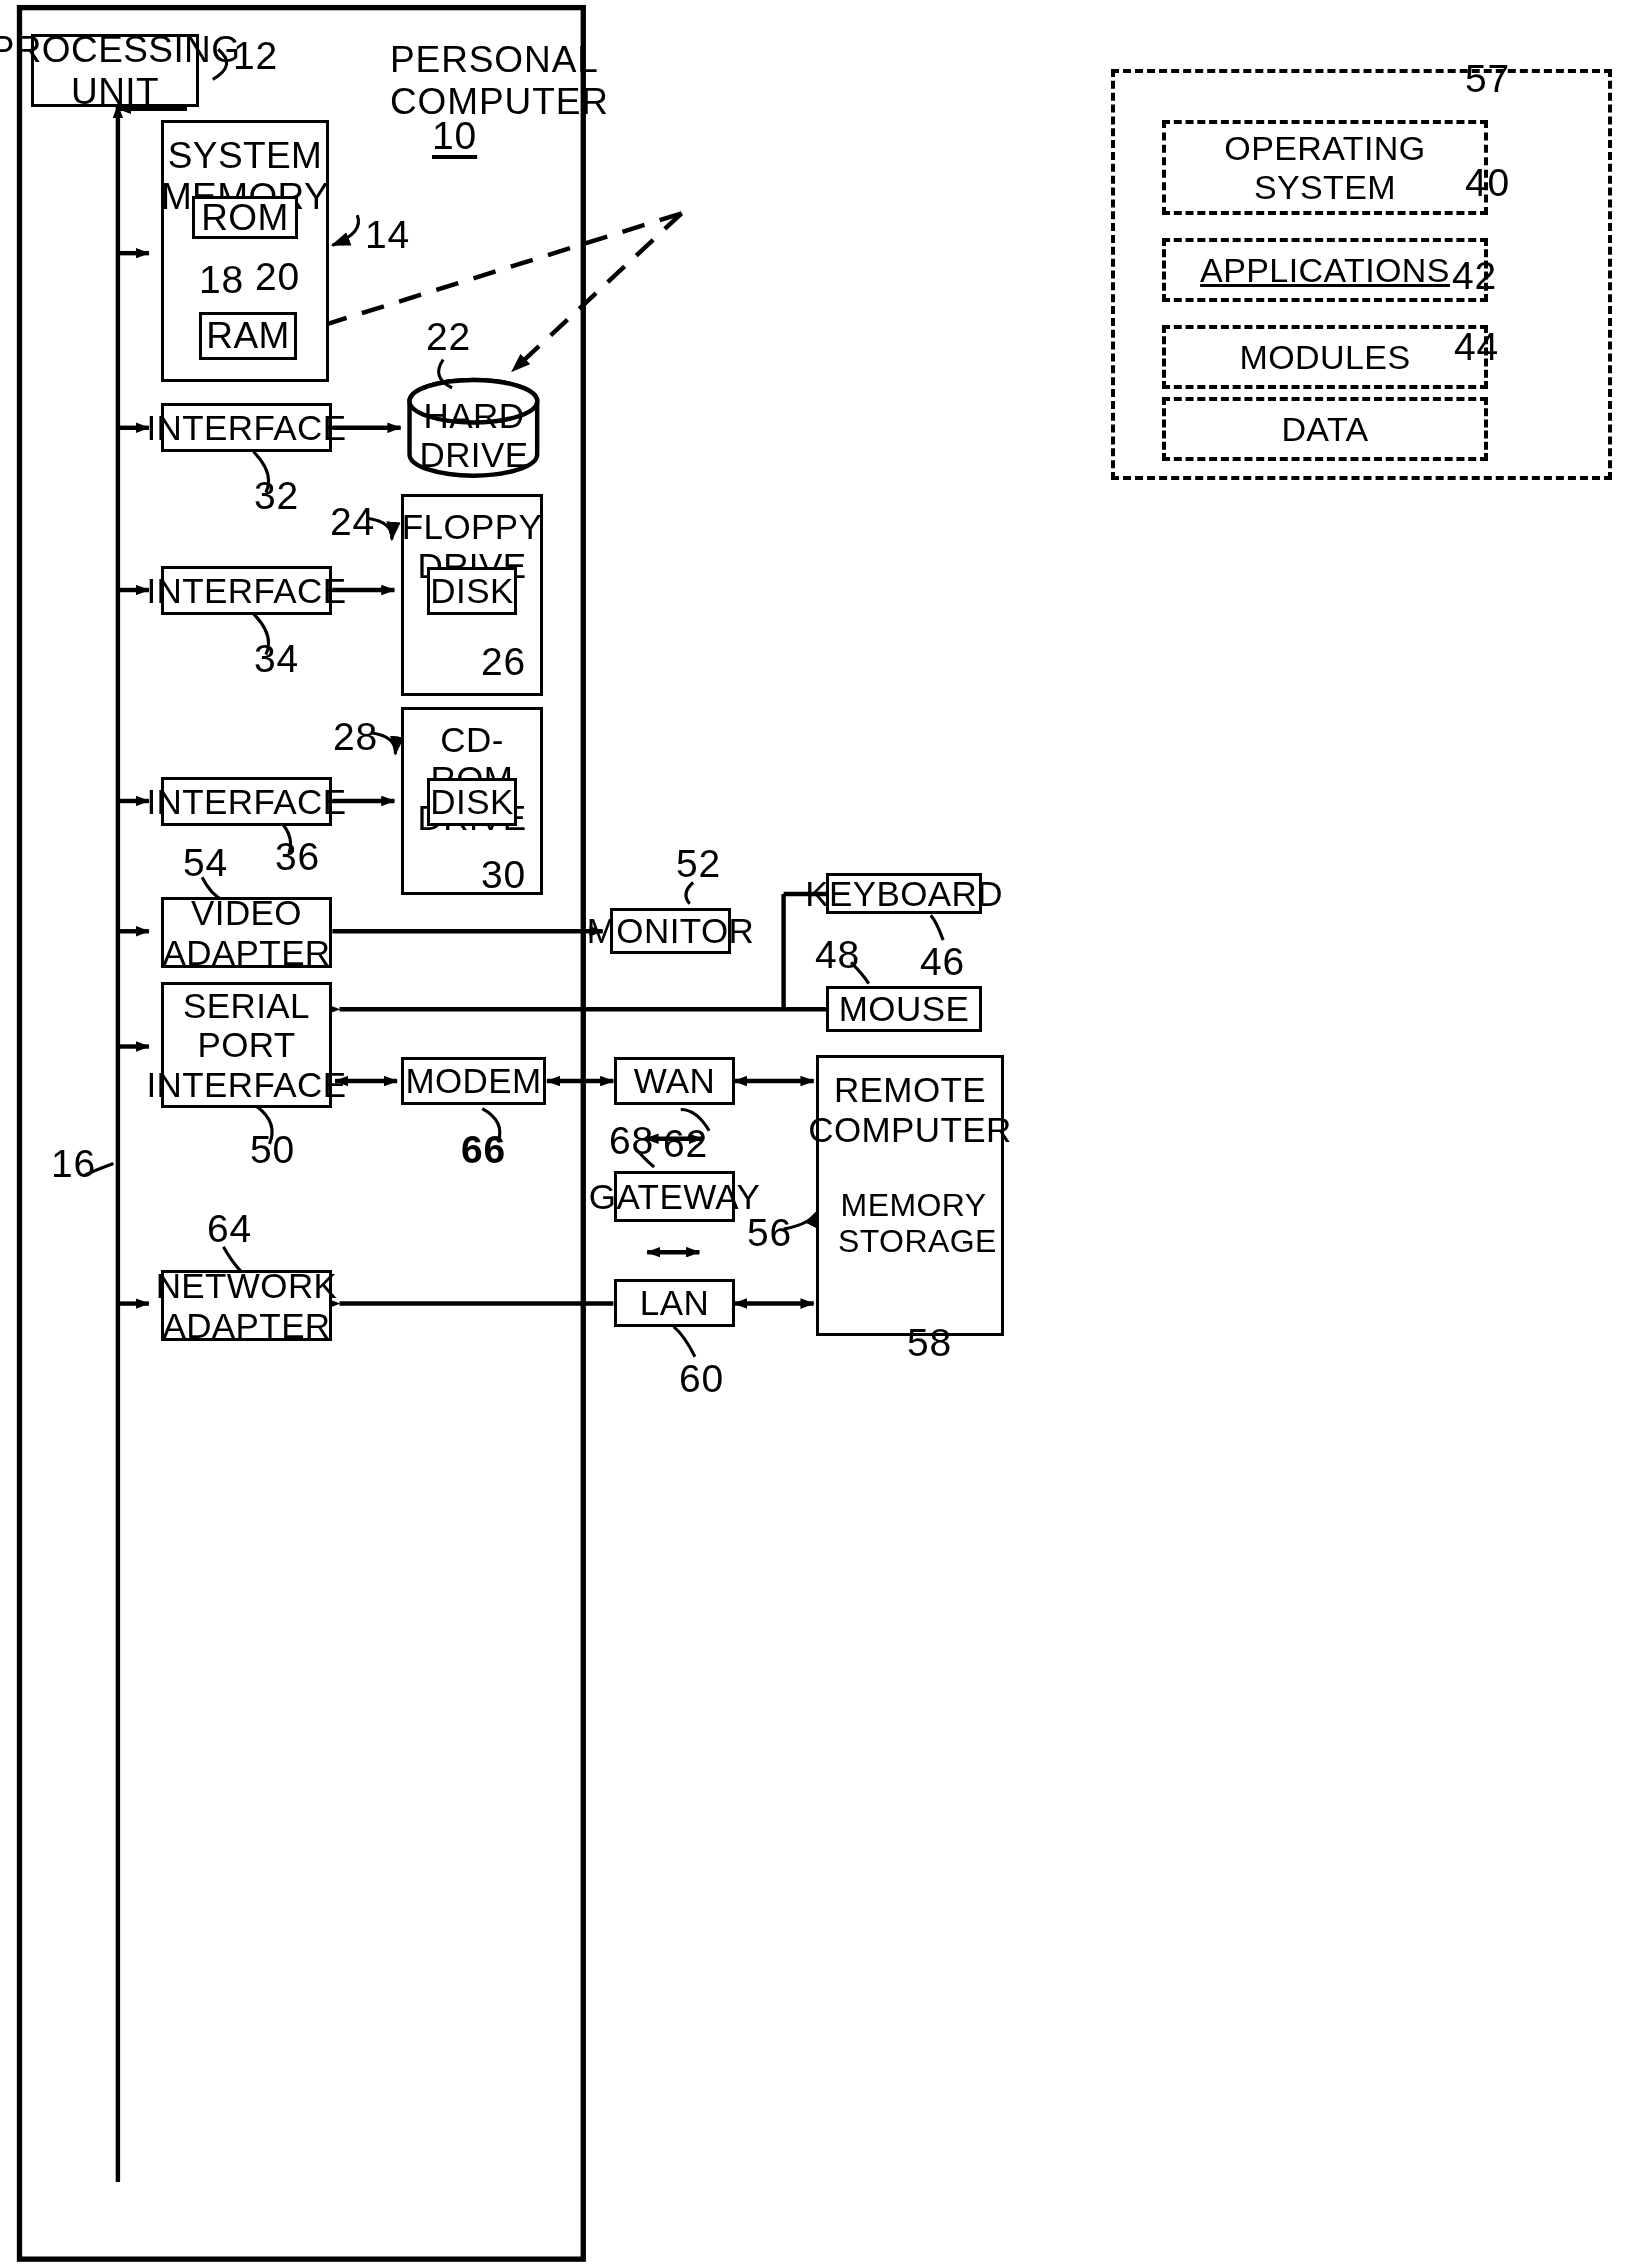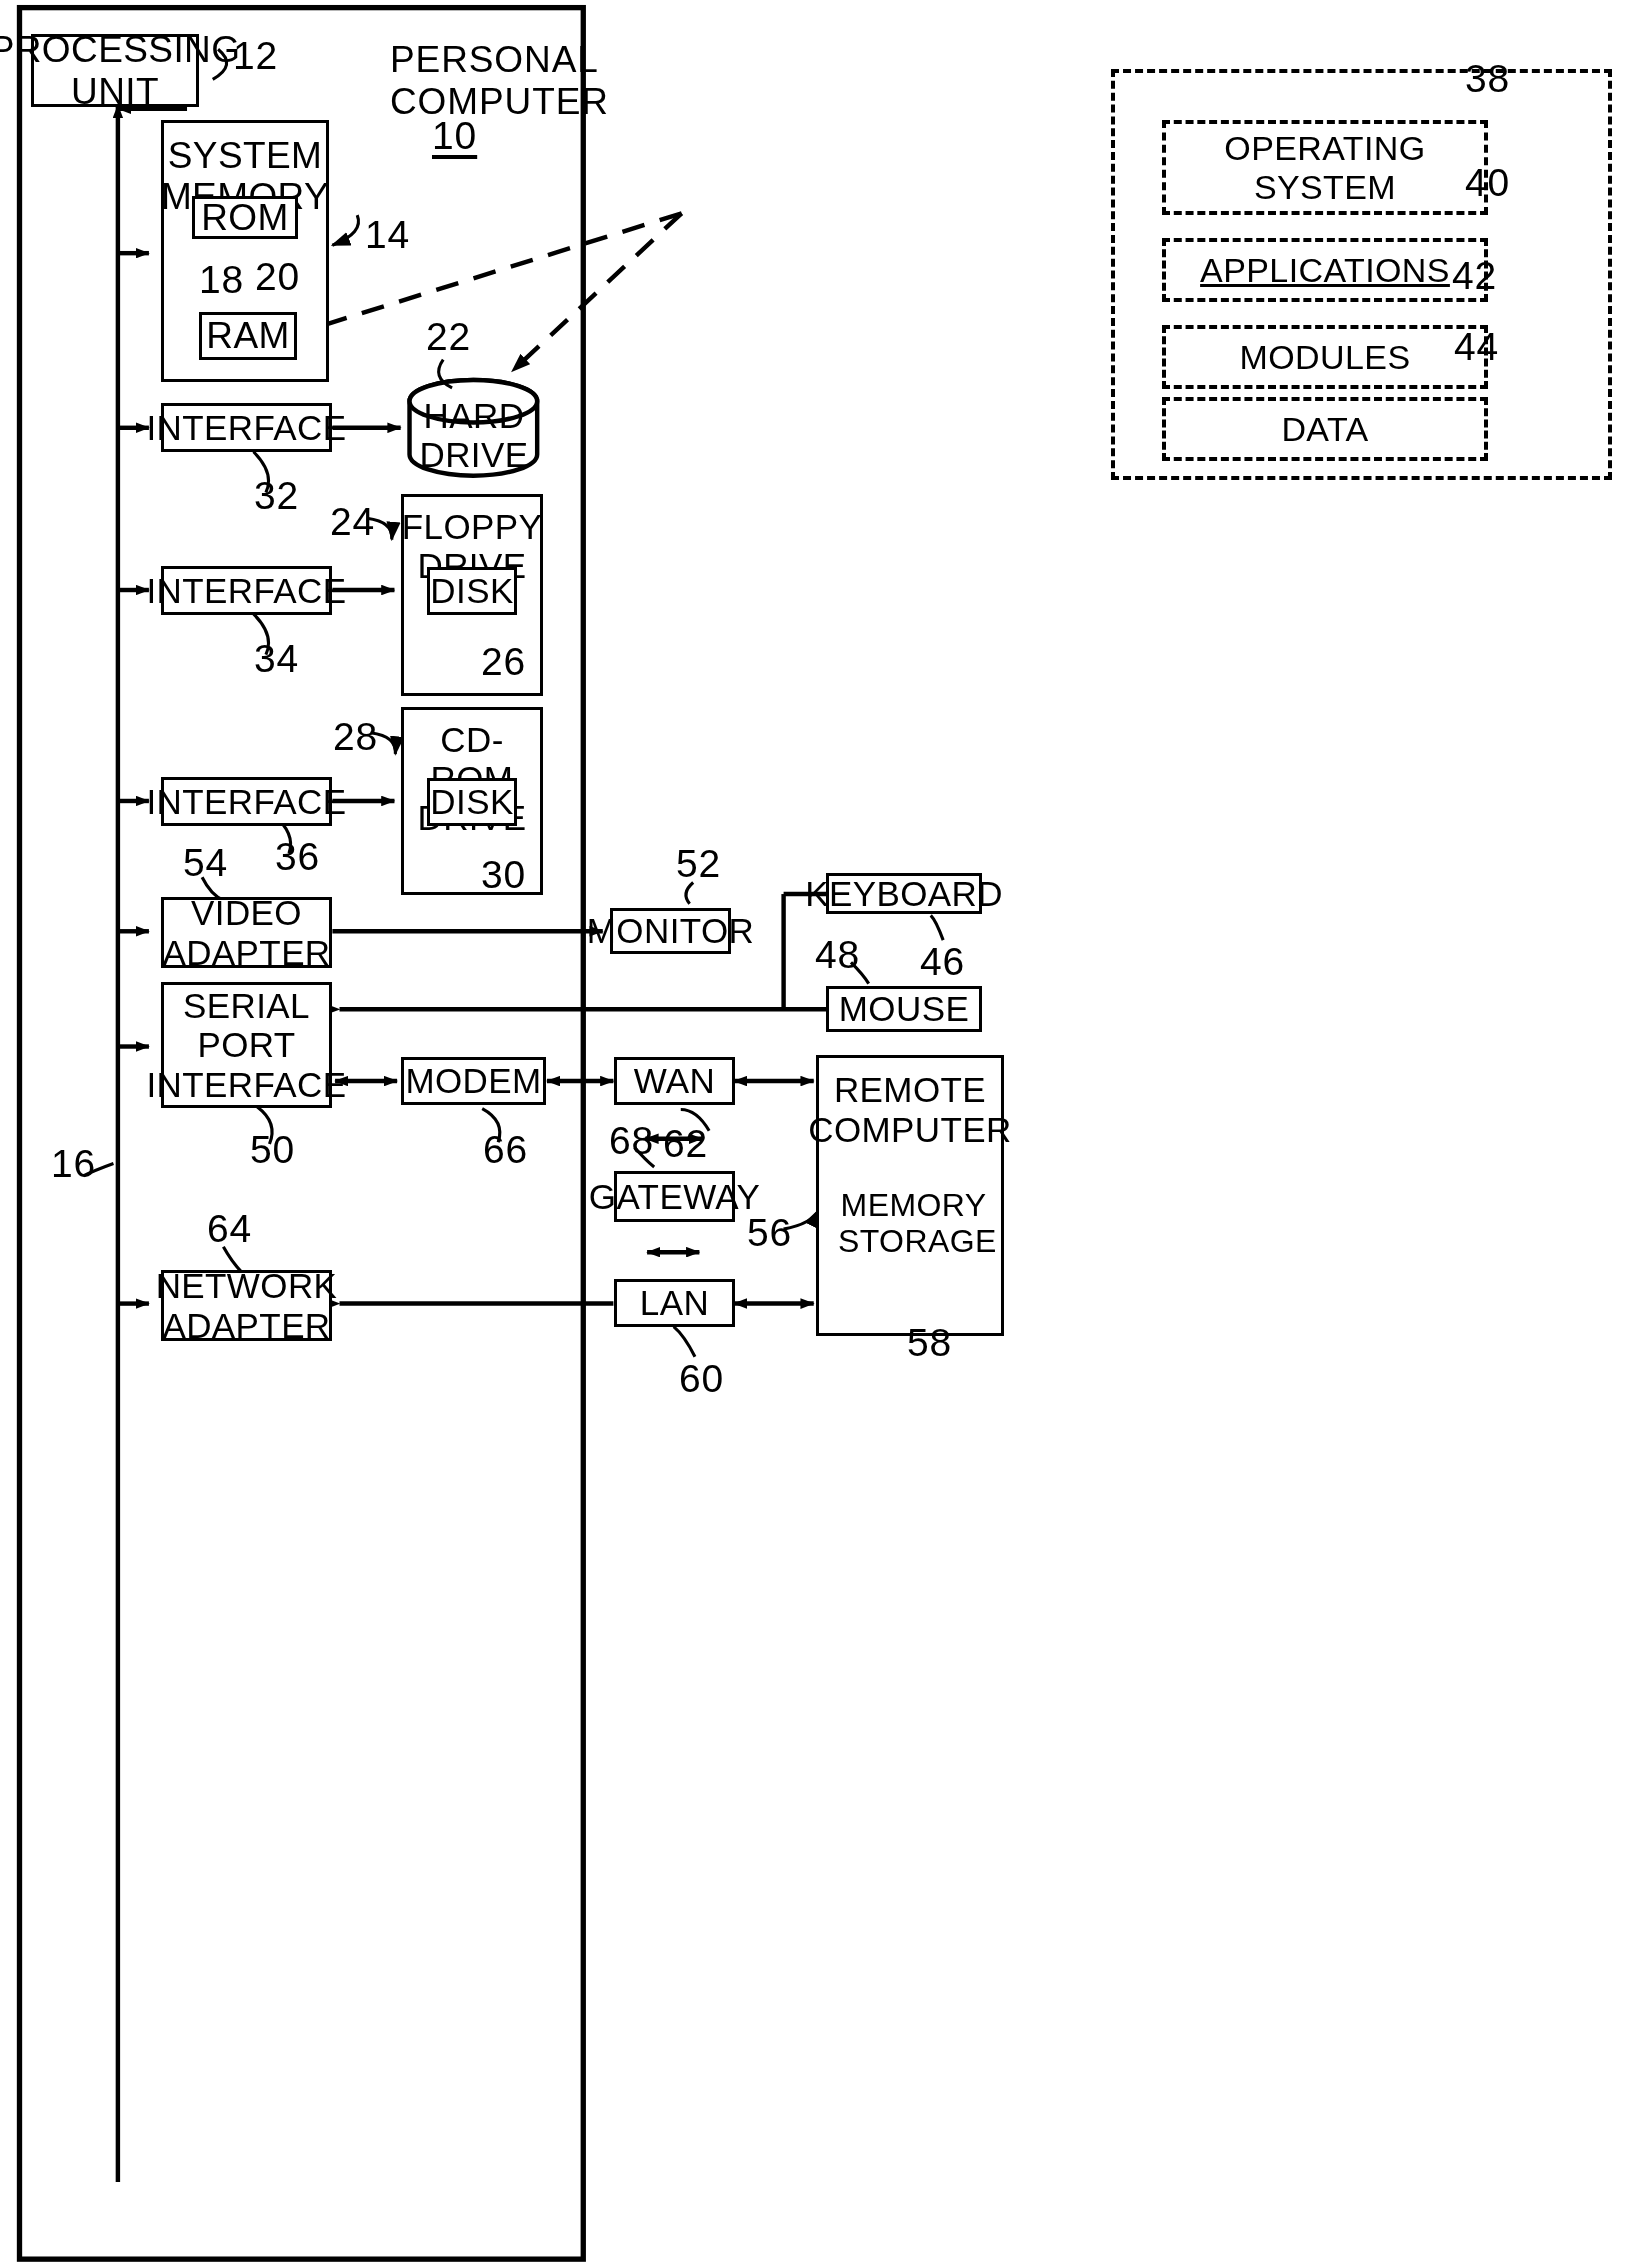--- a/index.html
+++ b/index.html
@@ -324,21 +324,21 @@
     <div>
       <span>SERIAL PORT</span><br>
       <span>INTERFACE</span>
     </div>
   </div>
   <div class="num" style="left:250px; top:1128px;">50</div>
 
   <div class="box t40" style="left:401px; top:1057px; width:145px; height:48px;">
     <span>MODEM</span>
   </div>
-  <div class="num" style="left:483px; top:1128px;">66</div>
+  <div class="num" style="left:461px; top:1128px;font-weight:bold;">66</div>
 
   <div class="box t40" style="left:614px; top:1057px; width:121px; height:48px;">
     <span>WAN</span>
   </div>
   <div class="num" style="left:663px; top:1122px;">62</div>
 
   <div class="box t40" style="left:614px; top:1171px; width:121px; height:51px;">
     <span>GATEWAY</span>
   </div>
   <div class="num" style="left:609px; top:1119px;">68</div>
@@ -370,21 +370,21 @@
   <div class="num" style="left:747px; top:1211px;text-align:center;">56</div>
 
   <div class="box dashed" style="left:1111px; top:69px; width:501px; height:411px;"></div>
 
   <div class="box dashed t38" style="left:1162px; top:120px; width:326px; height:95px;">
     <div>
       <span>OPERATING</span><br>
       <span>SYSTEM</span>
     </div>
   </div>
-  <div class="num" style="left:1465px; top:57px;">38</div>
+  <div class="num" style="left:1465px; top:57px;">57</div>
 
   <div class="box dashed t38" style="left:1162px; top:238px; width:326px; height:64px;text-decoration:underline;">
     <span>APPLICATIONS</span>
   </div>
   <div class="num" style="left:1465px; top:161px;">40</div>
 
   <div class="box dashed t38" style="left:1162px; top:325px; width:326px; height:64px;">
     <span>MODULES</span>
   </div>
   <div class="num" style="left:1452px; top:254px;">42</div>

